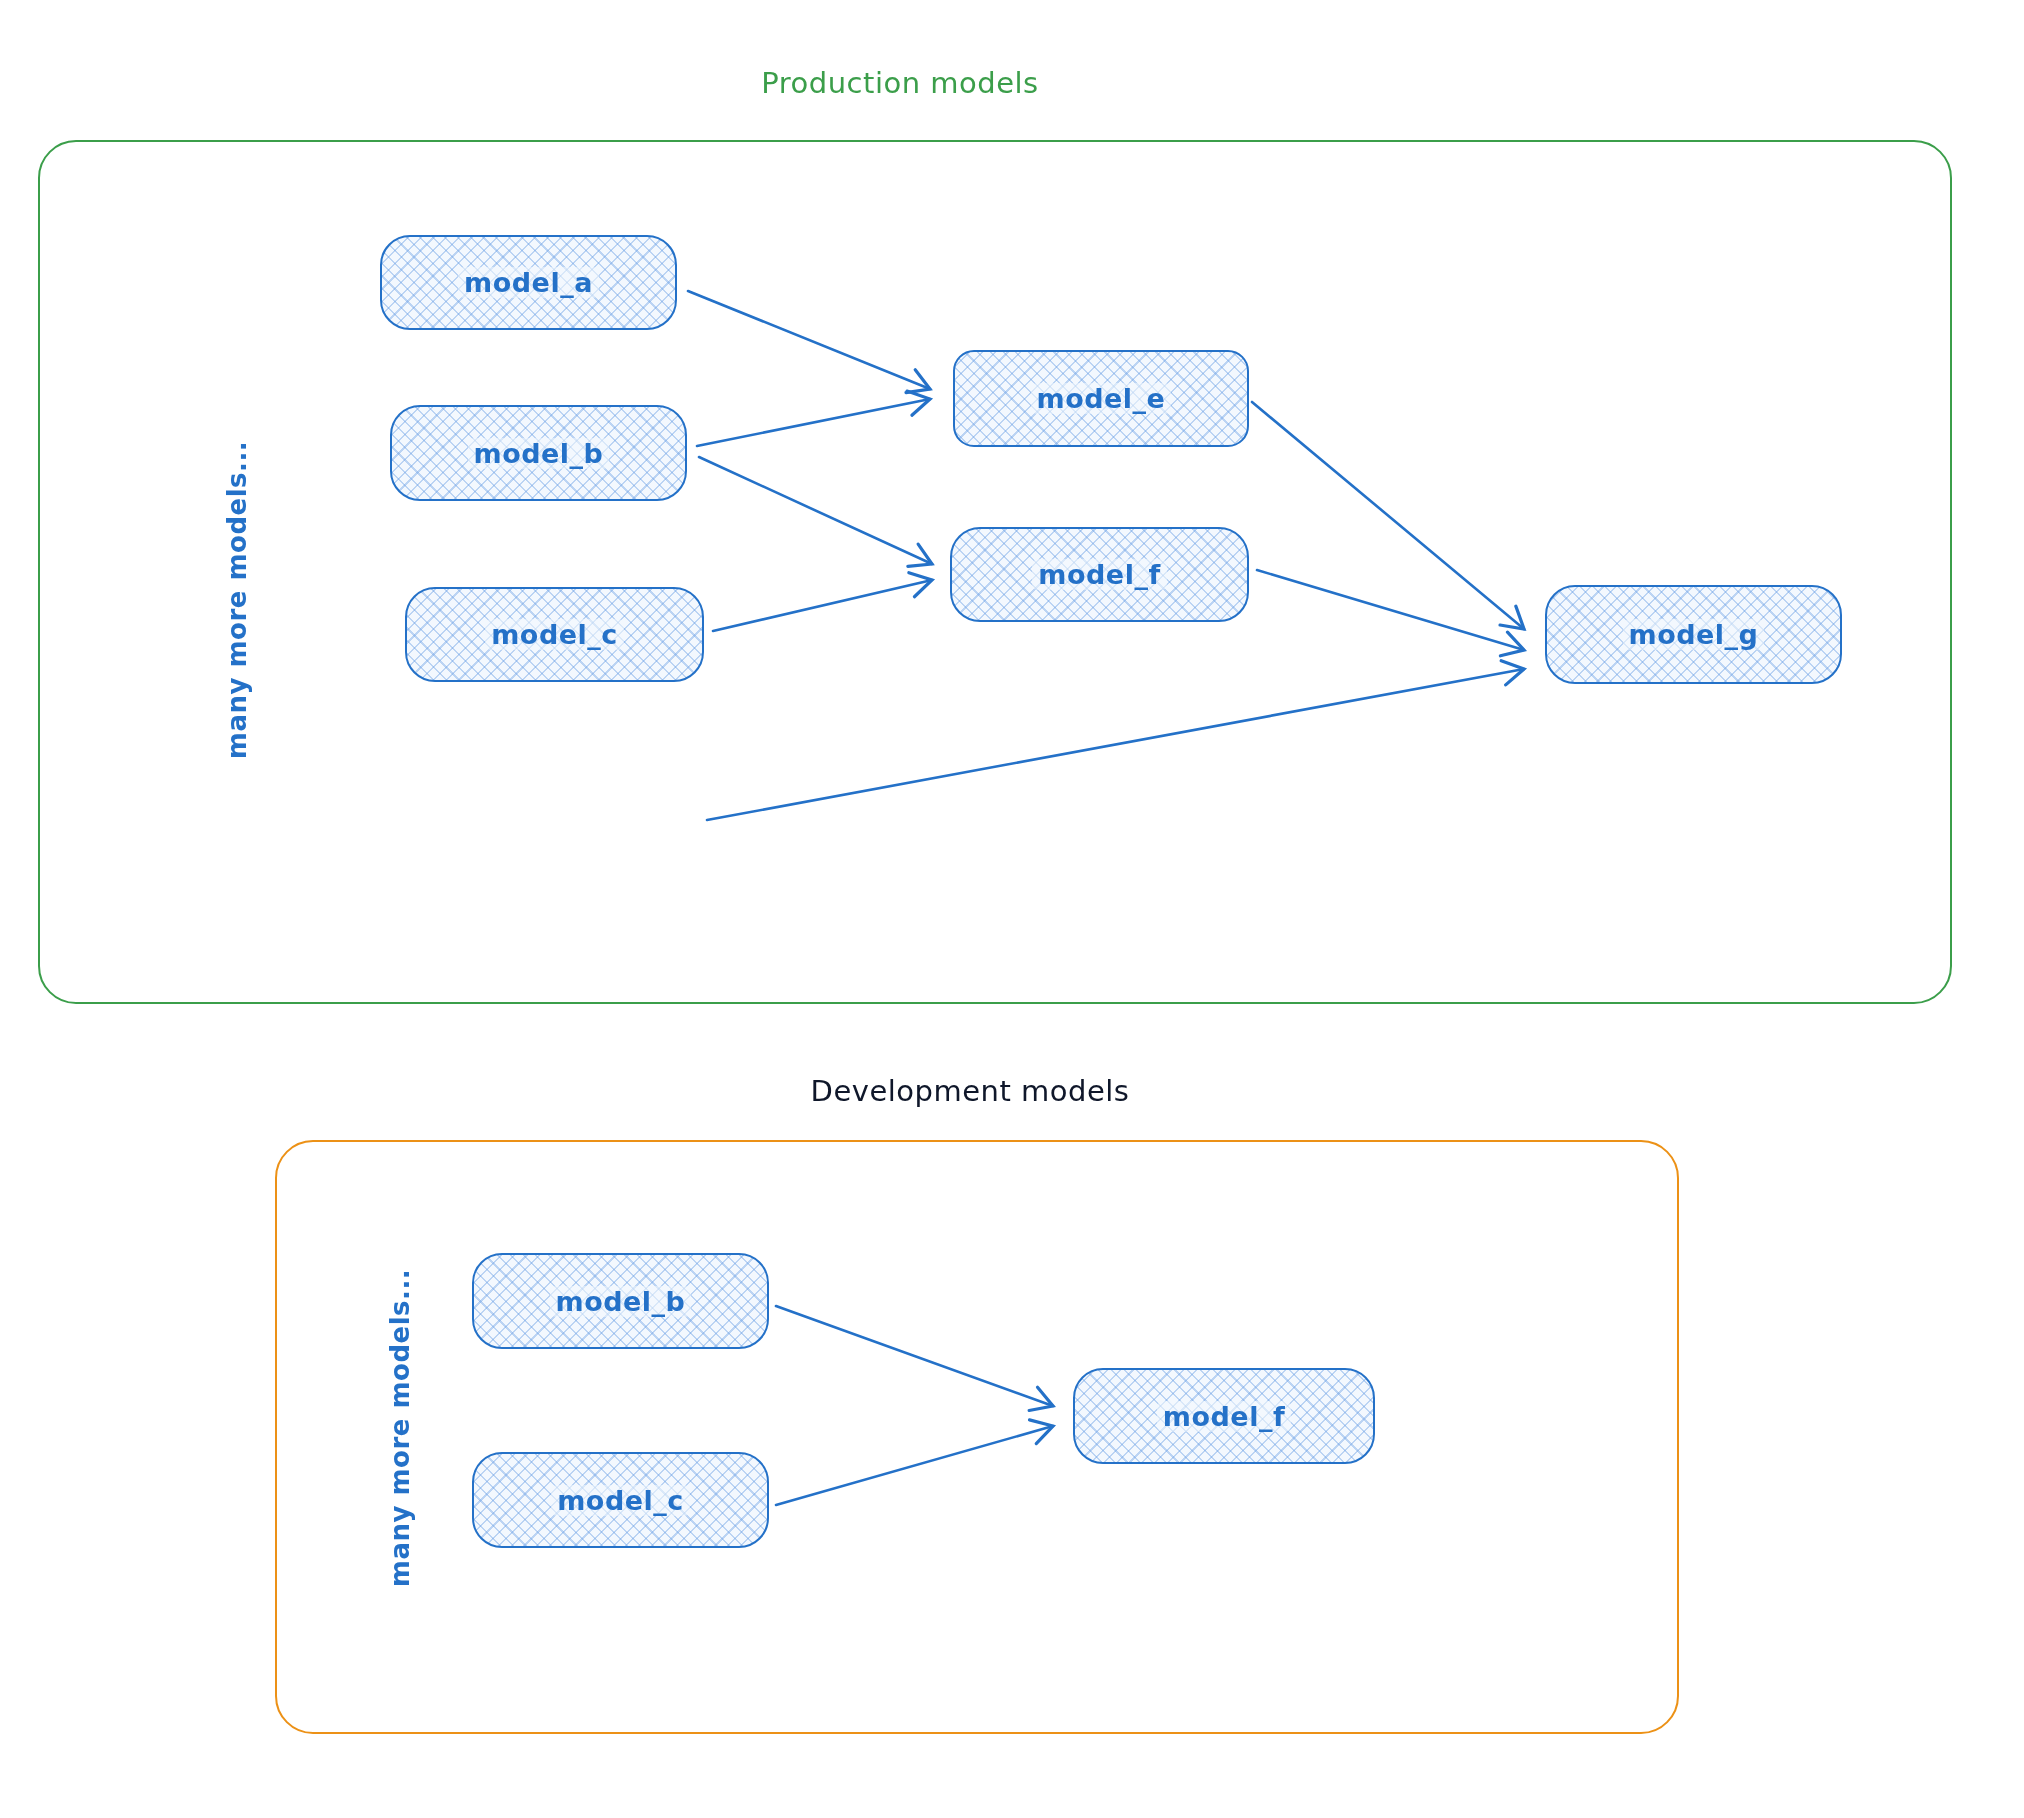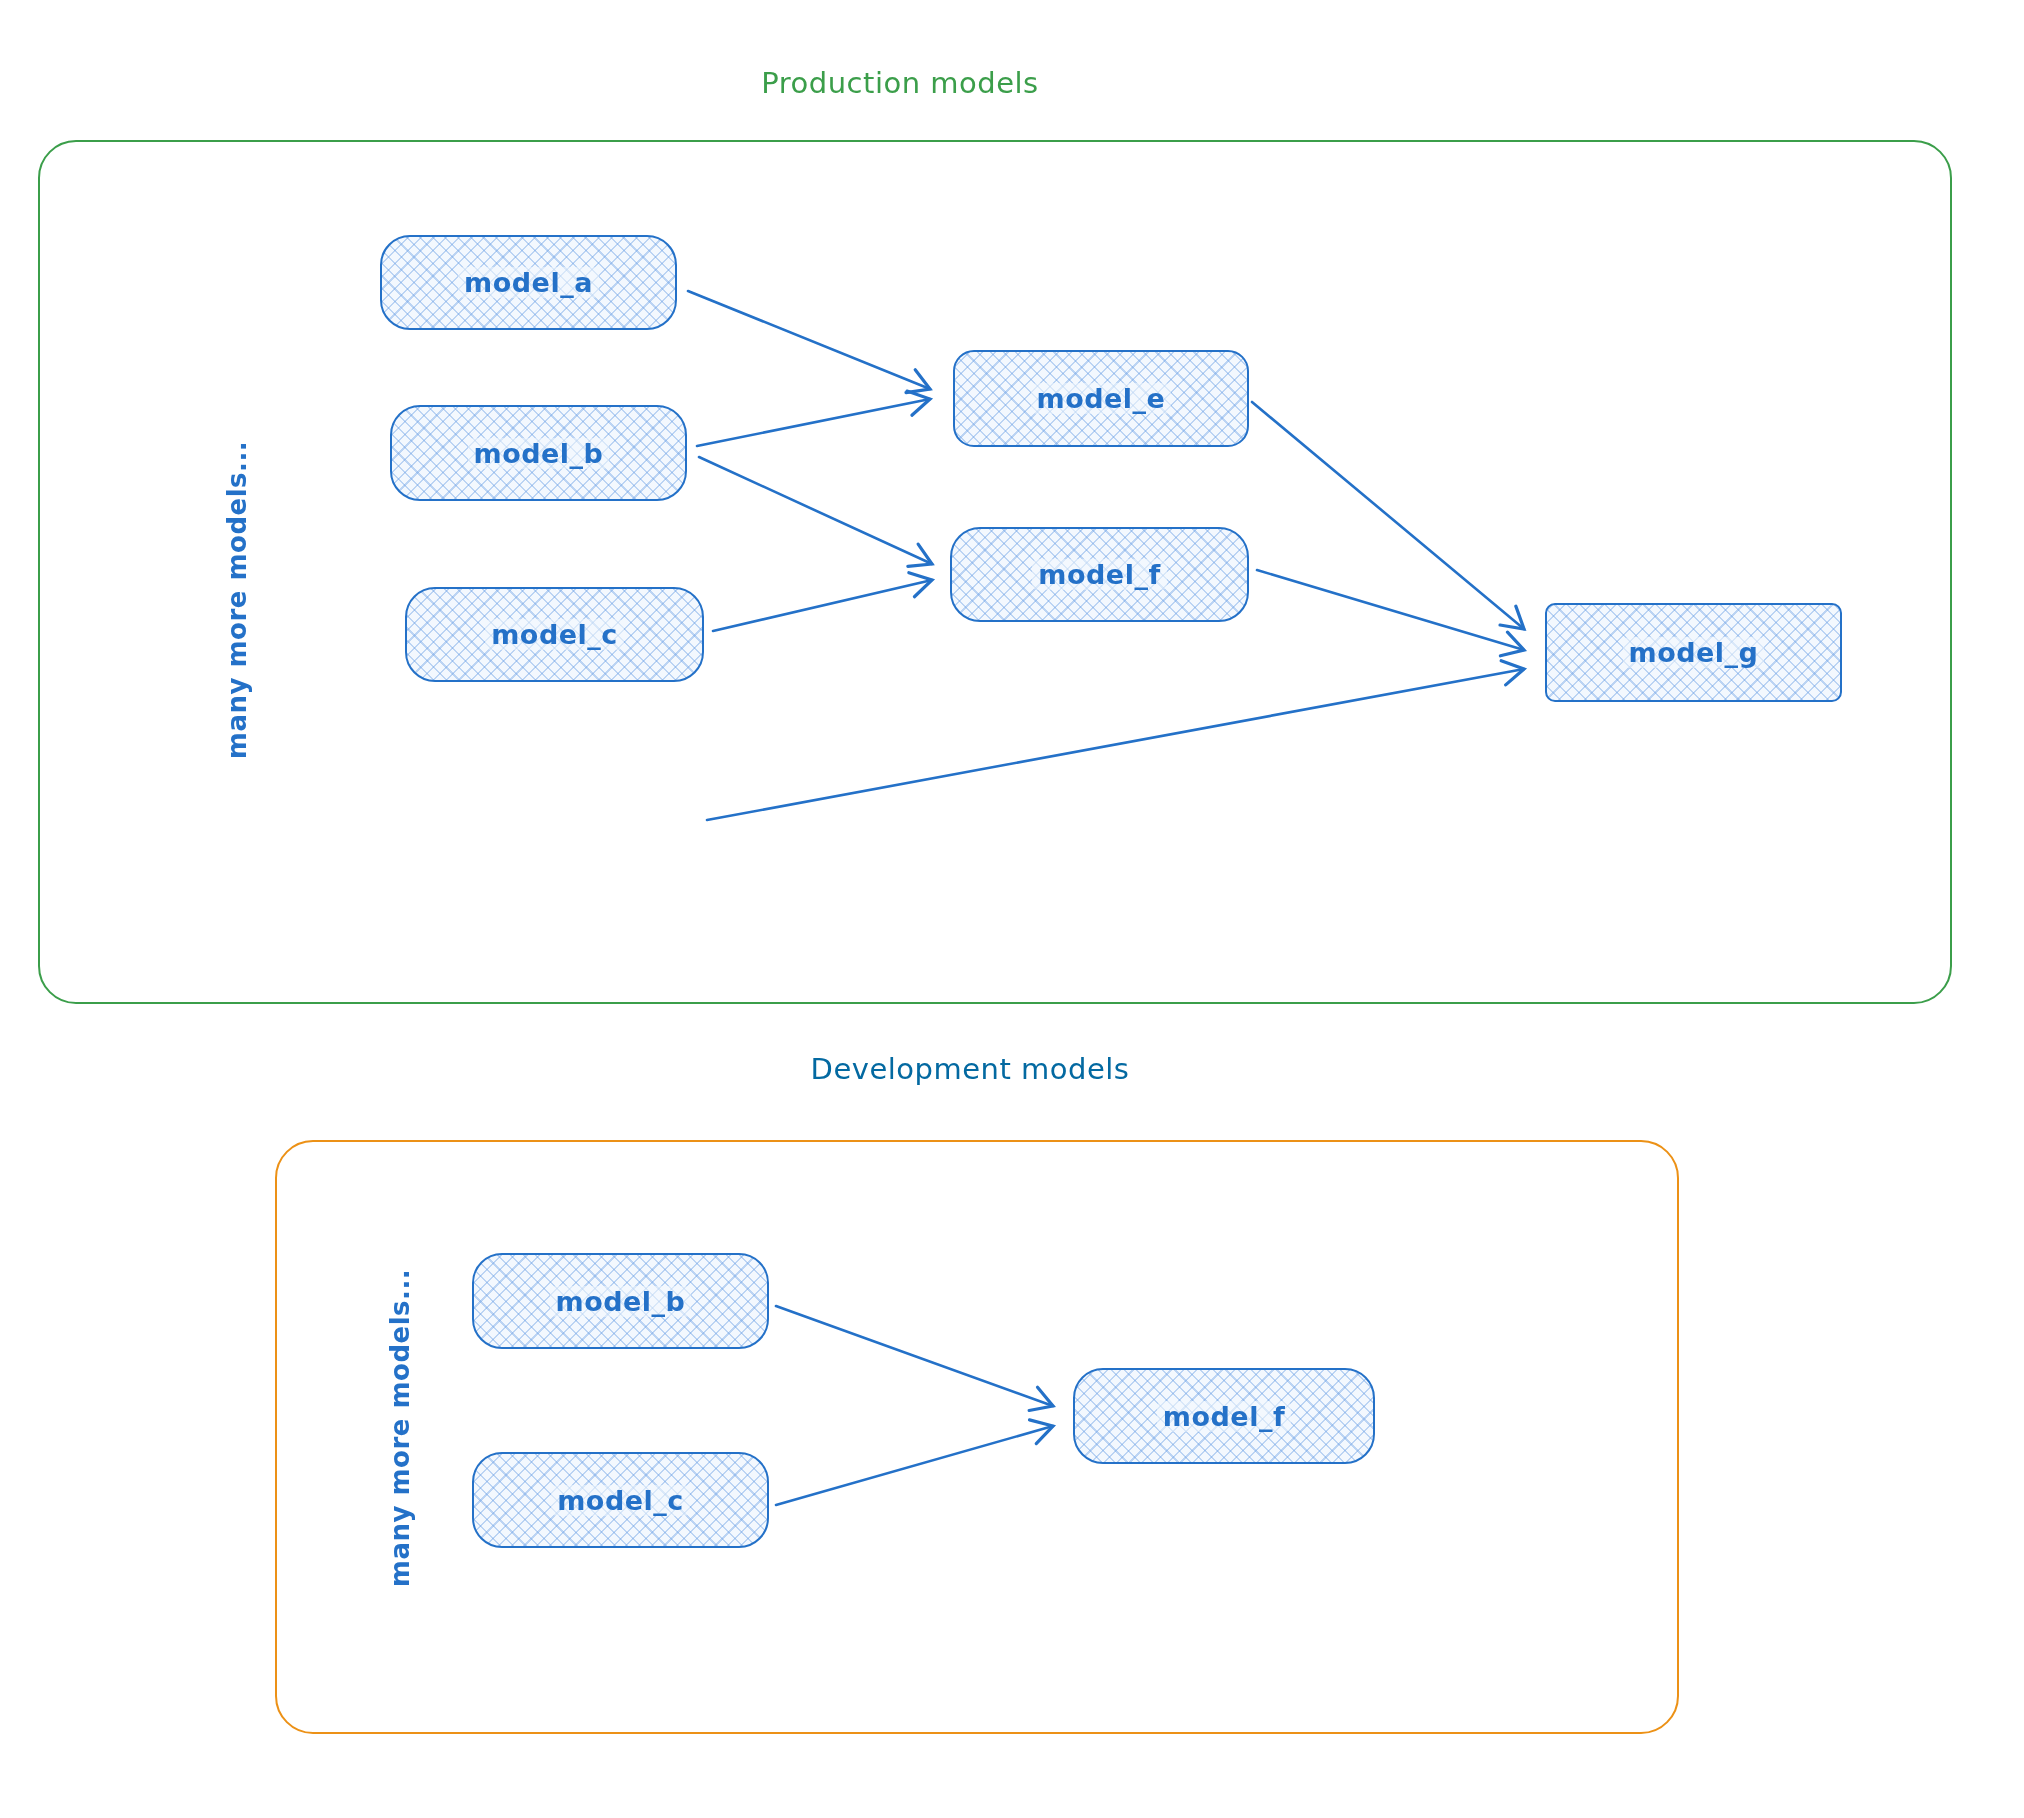--- a/index.html
+++ b/index.html
@@ -1,21 +1,21 @@
 <!DOCTYPE html>
 <html><head>
 <meta charset="utf-8">
 <style>
   html,body{margin:0;padding:0;background:#ffffff;}
   body{font-family:"DejaVu Sans","Liberation Sans",sans-serif;}
   #canvas{position:relative;width:2024px;height:1818px;background:#ffffff;overflow:hidden;}
 
   .section-title{position:absolute;text-align:center;font-size:29px;font-weight:400;letter-spacing:0.5px;}
   .title-prod{left:700px;top:66px;width:400px;color:#3b9e4a;}
-  .title-dev{left:770px;top:1052px;width:400px;color:#0369a1;}
+  .title-dev{left:770px;top:1074px;width:400px;color:#0f172a;}
 
   .container-box{position:absolute;border-radius:38px;background:transparent;}
   .container-prod{left:38px;top:140px;width:1910px;height:860px;border:2.5px solid #3b9e4a;}
   .container-dev{left:275px;top:1140px;width:1400px;height:590px;border:2.5px solid #ec9116;}
 
   .side-label{position:absolute;width:320px;height:36px;line-height:36px;text-align:center;
     color:#2471c8;font-size:26px;font-weight:700;letter-spacing:0.5px;
     transform:rotate(-90deg);transform-origin:center center;white-space:nowrap;}
   .side-prod{left:77px;top:582px;}
   .side-dev{left:240px;top:1410px;}
@@ -29,21 +29,21 @@
       repeating-linear-gradient(-45deg, rgba(104,158,228,0.40) 0 1.6px, transparent 1.6px 9px);
   }
   .node span{background:rgba(243,248,254,0.55);padding:0 6px;border-radius:6px;}
 
   .n-a{left:380px;top:235px;width:293px;height:91px;align-items:center;}
   .n-b{left:390px;top:405px;width:293px;height:92px;}
   .n-c{left:405px;top:587px;width:295px;height:91px;}
   .n-d{left:398px;top:777px;width:297px;height:91px;}
   .n-e{left:953px;top:350px;width:292px;height:93px;border-radius:21px;}
   .n-f{left:950px;top:527px;width:295px;height:91px;}
-  .n-g{left:1545px;top:603px;width:293px;height:95px;border-radius:10px;}
+  .n-g{left:1545px;top:585px;width:293px;height:95px;}
 
   .n-db{left:472px;top:1253px;width:293px;height:92px;}
   .n-dc{left:472px;top:1452px;width:293px;height:92px;}
   .n-df{left:1073px;top:1368px;width:298px;height:92px;}
 
   #arrows{position:absolute;left:0;top:0;width:2024px;height:1818px;pointer-events:none;}
   #arrows path.edge{fill:none;stroke:#2471c8;stroke-width:2.6px;stroke-linecap:round;}
 </style>
 </head>
 <body>

